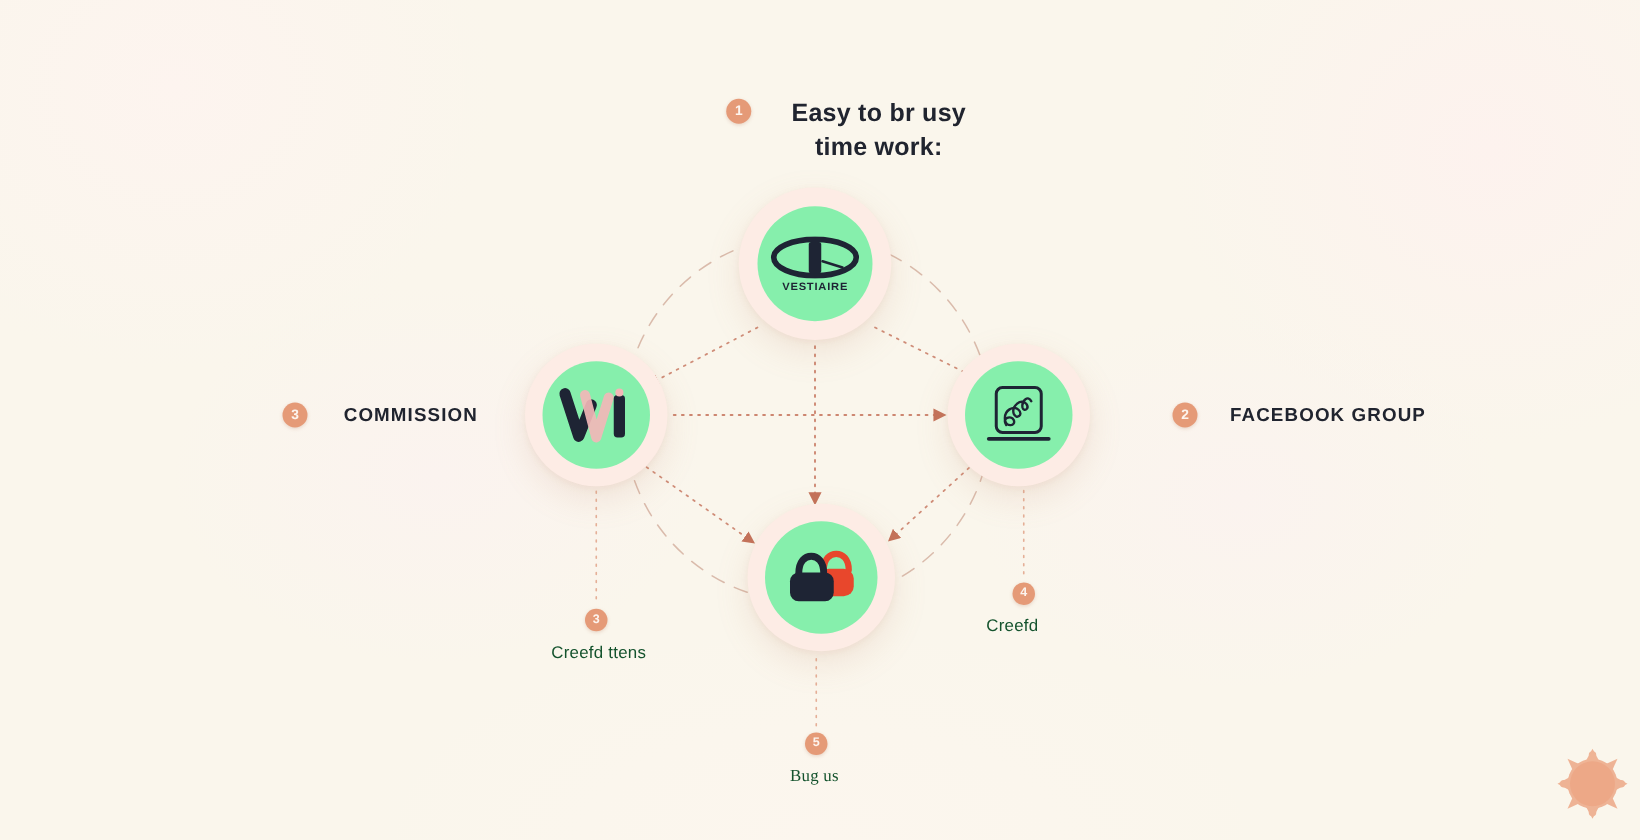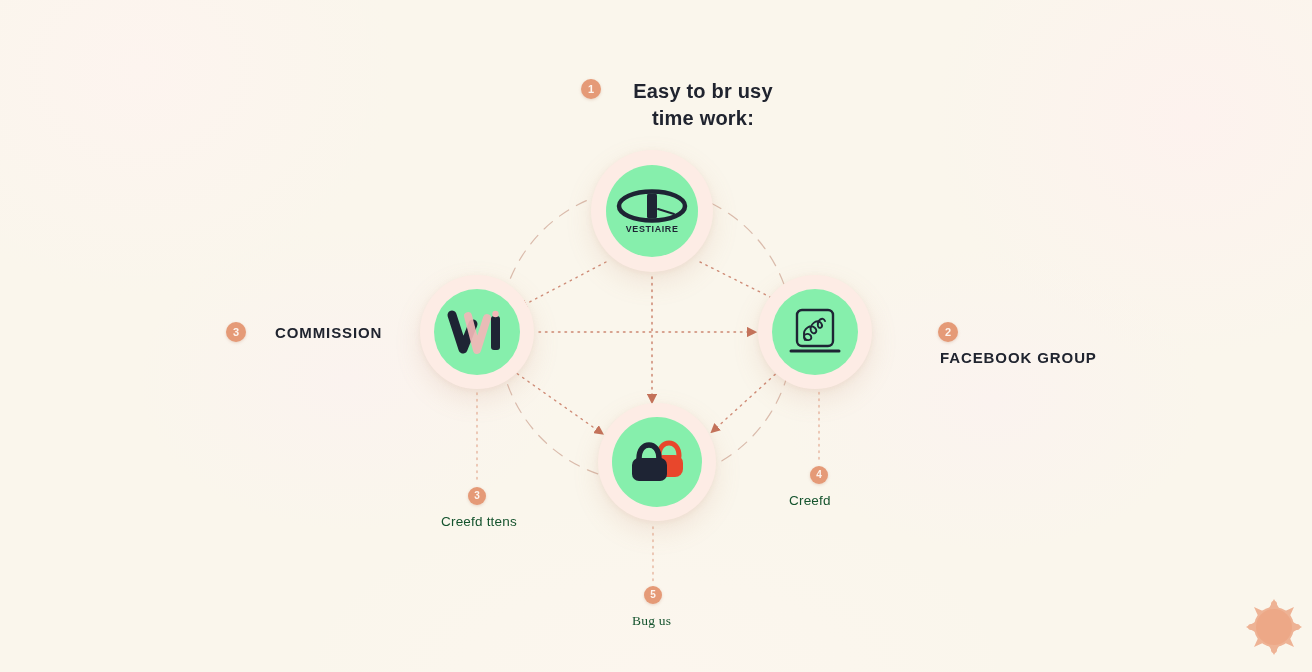--- a/index.html
+++ b/index.html
@@ -88,21 +88,21 @@
     letter-spacing:.2px;
     line-height:1.36;
     white-space:normal;
     width:180px;
     font-weight:700;
     text-align:center;
   }
   #badge-1 { left:581px; top:79px; width:20px; height:20px; font-size:11px; }
   #label-commission{ left:259px; top:324px;margin-left:16px; }
   #badge-3 { left:226px; top:322px; width:20px; height:20px; }
-  #label-facebook { left:940px; top:324px;margin-top:25px; }
+  #label-facebook { left:984px; top:324px; }
   #badge-2 { left:938px; top:322px; width:20px; height:20px; }
 
   
   .sub-label{
     position:absolute;
     color:#14532d;
     font-size:13.5px;
     letter-spacing:.2px;
     white-space:nowrap;
   }

